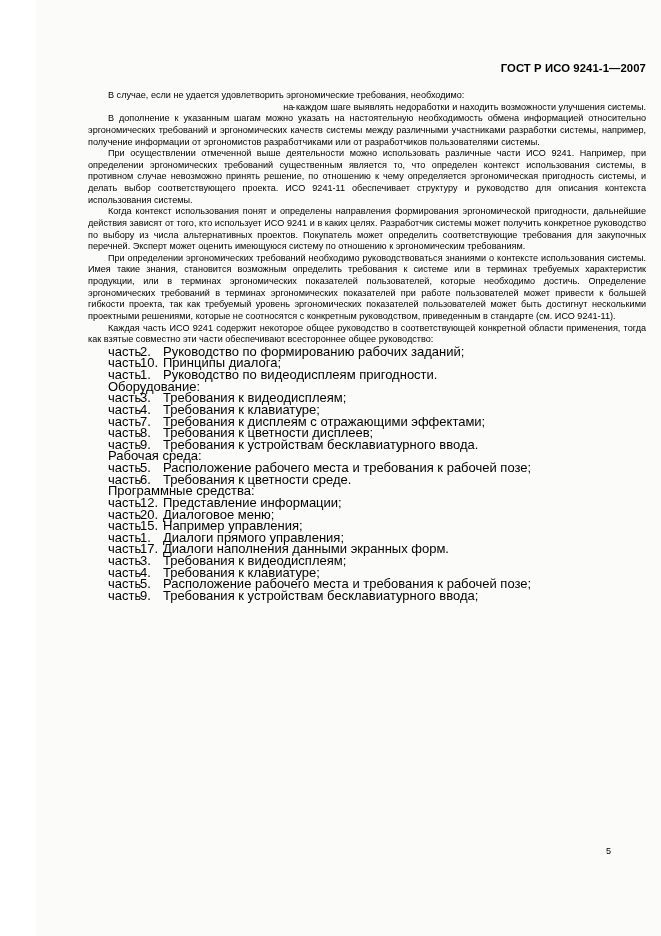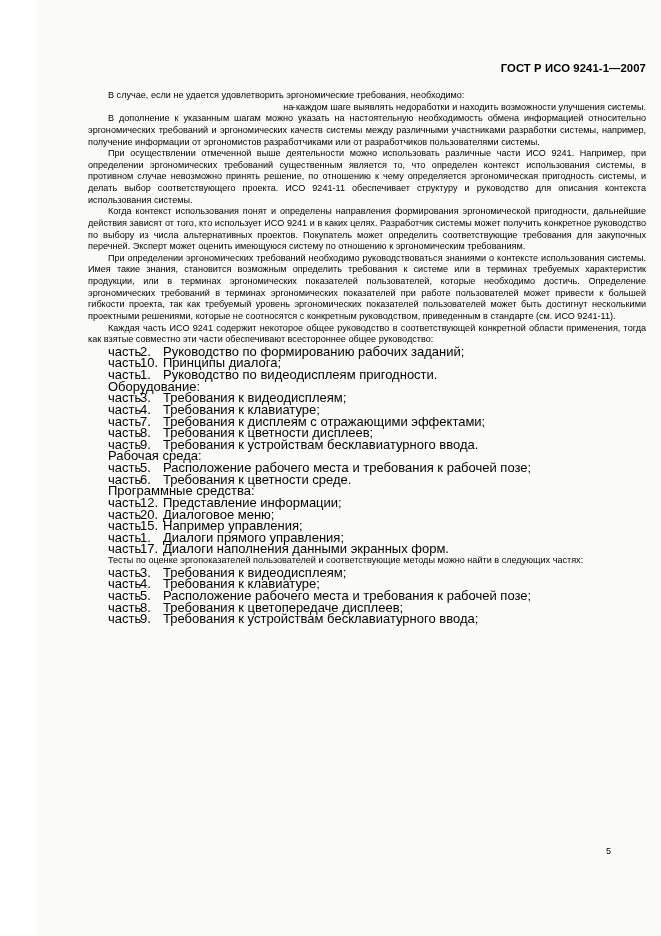--- a/index.html
+++ b/index.html
@@ -134,27 +134,25 @@
 
     <div class="group-head">Программные средства:</div>
     <div>
       <div class="part-row"><span class="pw">часть</span><span class="pn">12.</span><span>Представление информации;</span></div>
       <div class="part-row"><span class="pw">часть</span><span class="pn">20.</span><span>Диалоговое меню;</span></div>
       <div class="part-row"><span class="pw">часть</span><span class="pn">15.</span><span>Например управления;</span></div>
       <div class="part-row"><span class="pw">часть</span><span class="pn">1.</span><span>Диалоги прямого управления;</span></div>
       <div class="part-row"><span class="pw">часть</span><span class="pn">17.</span><span>Диалоги наполнения данными экранных форм.</span></div>
     </div>
 
-    <p class="body">Тесты по оценке эргопоказателей пользователей и соответствующие методы можно найти в следующих частях:</p>
 
     <div>
       <div class="part-row"><span class="pw">часть</span><span class="pn">3.</span><span>Требования к видеодисплеям;</span></div>
       <div class="part-row"><span class="pw">часть</span><span class="pn">4.</span><span>Требования к клавиатуре;</span></div>
       <div class="part-row"><span class="pw">часть</span><span class="pn">5.</span><span>Расположение рабочего места и требования к рабочей позе;</span></div>
-      <div class="part-row"><span class="pw">часть</span><span class="pn">8.</span><span>Требования к цветопередаче дисплеев;</span></div>
       <div class="part-row"><span class="pw">часть</span><span class="pn">9.</span><span>Требования к устройствам бесклавиатурного ввода;</span></div>
     </div>
 
   </div>
 
   <div class="pageno">5</div>
 
 </div>
 
 </body></html>

